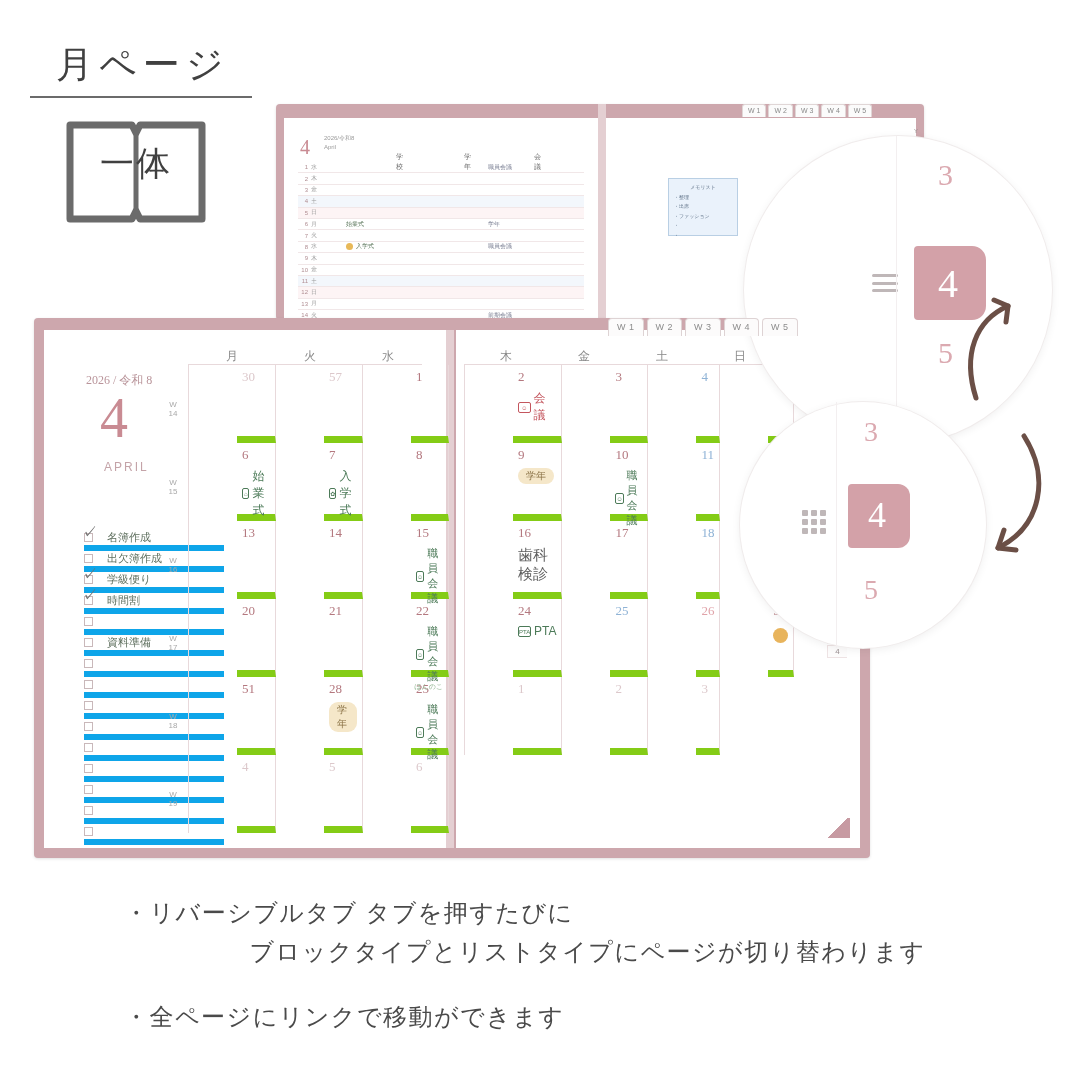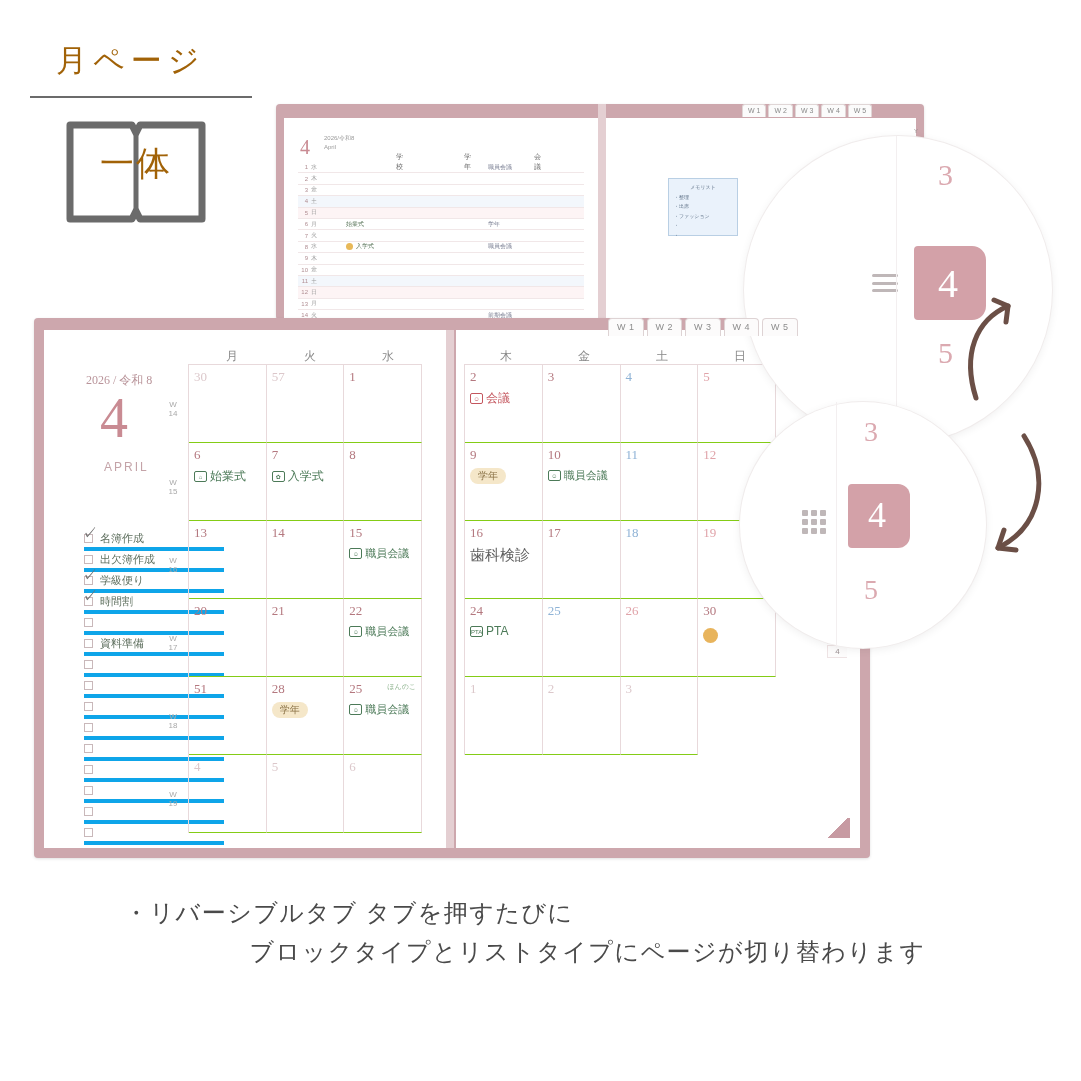--- a/index.html
+++ b/index.html
@@ -7,32 +7,32 @@
     width: 1081px; height: 1081px;
     background: #ffffff;
     font-family: "Liberation Sans", sans-serif;
     overflow: hidden;
   }
   #root { position: relative; width: 1081px; height: 1081px; }
 
   
   .hdr-title {
     position: absolute; left: 56px; top: 40px;
-    font-size: 31px; letter-spacing: 6px; color: #a16207;
+    font-size: 37px; letter-spacing: 6px; color: #404040;
   }
   .hdr-rule {
     position: absolute; left: 30px; top: 96px; width: 222px; height: 2px;
     background: #6b6b6b;
   }
   .book-icon {
     position: absolute; left: 62px; top: 113px; width: 148px; height: 118px;
   }
   .book-icon .ico-text {
     position: absolute; left: 0; top: 28px; width: 148px; text-align: center;
-    font-size: 34px; letter-spacing: 2px; color: #a16207;
+    font-size: 34px; letter-spacing: 2px; color: #404040;
   }
 
   
   .planner {
     position: absolute;
     background: #cda7ad;
     border-radius: 4px;
     box-shadow: 0 1px 3px rgba(0,0,0,.12);
   }
   .spine {
@@ -111,22 +111,22 @@
     border-radius: 4px 4px 0 0; letter-spacing: .5px;
   }
 
   
   .ym { position: absolute; left: 42px; top: 42px; font-size: 12px; color: #b9949a; font-family:"Liberation Serif", serif; }
   .big-month { position: absolute; left: 56px; top: 56px; font-size: 56px; color: #c98b93; font-family:"Liberation Serif", serif; }
   .big-month-en { position: absolute; left: 60px; top: 130px; font-size: 12px; letter-spacing: 2px; color: #c4a3a8; }
 
   .todo { position: absolute; left: 40px; top: 200px; width: 140px; }
   .todo-row {
-    display: flex; align-items: center; gap: 7px; height: 21px;
-    border-bottom: 4px solid #0ea5e9; font-size: 11px; color: #5c6e5c;
+    display: flex; align-items: center; gap: 14px; height: 21px;
+    border-bottom: 6px solid #0ea5e9; font-size: 11px; color: #5c6e5c;
   }
   .todo-box { width: 9px; height: 9px; border: 1px solid #c9b8ba; flex: none; }
   .todo-check { position: relative; }
   .todo-check::after {
     content: "✓"; position: absolute; left: -3px; top: -11px;
     font-size: 15px; color: #6f6f6f;
   }
   .todo-row .lbl { color: #5e6f5e; }
 
   
@@ -139,22 +139,22 @@
   .cal {
     position: absolute; display: grid;
     grid-template-columns: repeat(3, 1fr);
     grid-auto-rows: 78px;
     border-top: 1px solid #e8d9db; border-left: 1px solid #e8d9db;
   }
   #cal-left  { left: 188px; top: 364px; width: 234px; }
   #cal-right { left: 464px; top: 364px; width: 312px; }
   #cal-right { grid-template-columns: repeat(4, 1fr); }
   .cell {
-    border-right: 1px solid #e8d9db; border-bottom: 1px solid #84cc16;
-    position: relative; padding: 4px 5px;
+    border-right: 1px solid #e8d9db; border-bottom: 7px solid #84cc16;
+    position: relative; padding: 4px 5px; margin-left: 48px;
   }
   .cell .num { font-size: 13px; color: #b4787f; font-family:"Liberation Serif", serif; }
   .cell.dim .num { color: #dcc8cb; }
   .cell.sat .num { color: #8fb3d6; }
   .cell.sun .num { color: #e0a3a9; }
   .cell .ev {
     margin-top: 5px; font-size: 12px; color: #4c7a58; display: flex; align-items: center; gap: 3px;
   }
   .cell .ev.sm { font-size: 11px; }
   .cell .ev.red { color: #c4565e; }
@@ -681,15 +681,16 @@
     <path d="M52 12 L38 6 M52 12 L50 28" fill="none" stroke="#6b4f46" stroke-width="5" stroke-linecap="round"></path>
   </svg>
   <svg class="arrow" style="left:952px; top:430px;" width="110" height="130">
     <path d="M72 6 C98 46 90 96 46 118" fill="none" stroke="#6b4f46" stroke-width="5" stroke-linecap="round"></path>
     <path d="M46 118 L64 120 M46 118 L52 100" fill="none" stroke="#6b4f46" stroke-width="5" stroke-linecap="round"></path>
   </svg>
 
   <div class="foot">
     <p>・リバーシブルタブ タブを押すたびに</p>
     <p class="ind">ブロックタイプとリストタイプにページが切り替わります</p>
+    <p class="b2">・全ページにリンクで移動ができます</p>
   </div>
 
 </div>
 
 </body></html>

